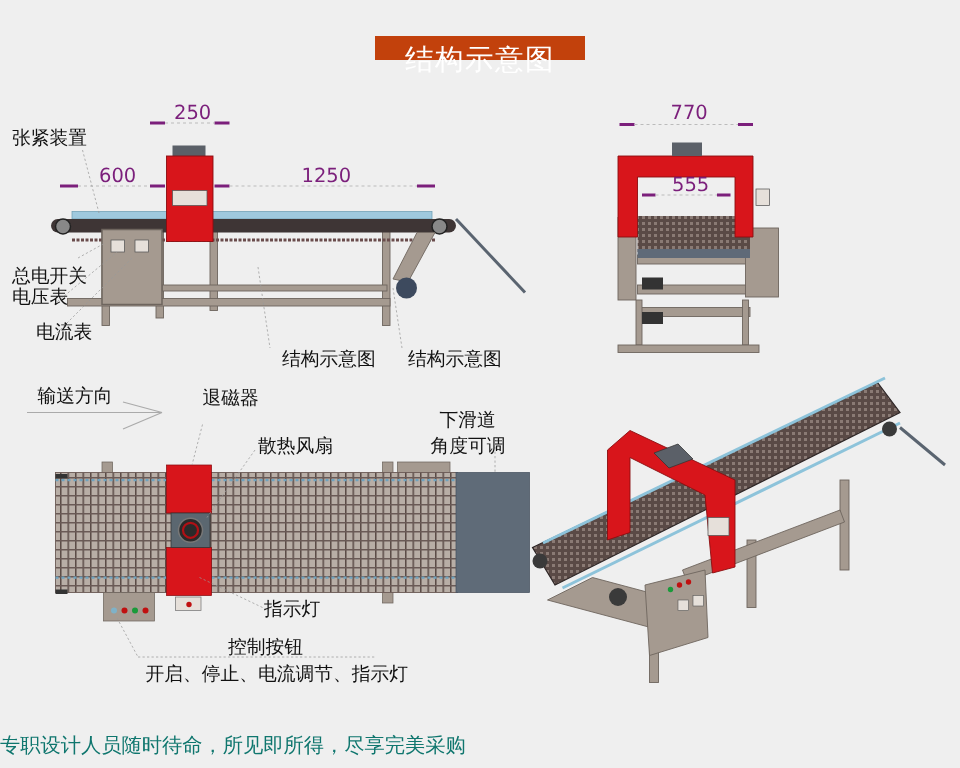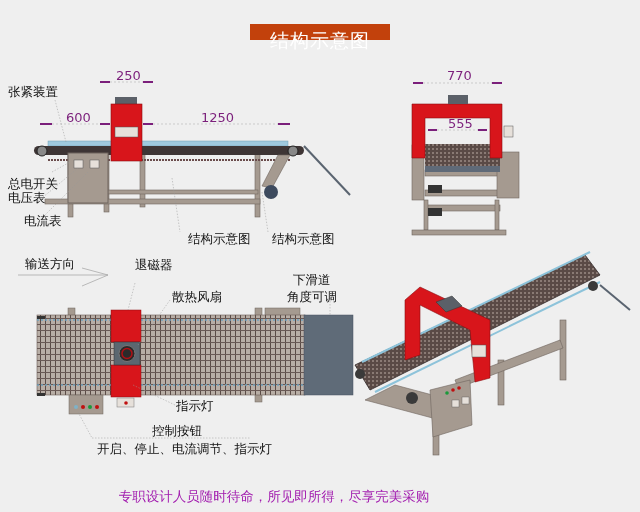--- a/index.html
+++ b/index.html
@@ -1,21 +1,21 @@
 <!DOCTYPE html>
 <html><head>
 <meta charset="utf-8">
 <style>
   html,body{margin:0;padding:0;}
   body{width:640px;height:512px;background:#efefef;position:relative;overflow:hidden;font-family:"DejaVu Sans","Liberation Sans",sans-serif;}
   .abs{position:absolute;}
   .title-box{left:250px;top:24px;width:140px;height:16px;background:#c2410c;color:#fff;font-size:19px;text-align:center;line-height:32px;letter-spacing:1px;}
   .lbl{position:absolute;font-size:12.5px;color:#111;white-space:nowrap;line-height:1;}
   .dim{position:absolute;font-size:13px;color:#7b1f7b;white-space:nowrap;line-height:1;}
-  .footer{position:absolute;left:0;width:548px;top:488px;text-align:center;font-family:"DejaVu Serif","Liberation Serif",serif;font-size:13.5px;color:#a21caf;}
+  .footer{position:absolute;left:0;width:548px;top:488px;font-family:"DejaVu Serif","Liberation Serif",serif;font-size:13.5px;color:#0f766e;}
   svg{position:absolute;left:0;top:0;}
 </style>
 </head>
 <body>
 
 <div class="abs title-box">结构示意图</div>
 
 <svg width="640" height="512">
   <defs>
     <pattern id="mesh" width="4" height="4" patternUnits="userSpaceOnUse">

